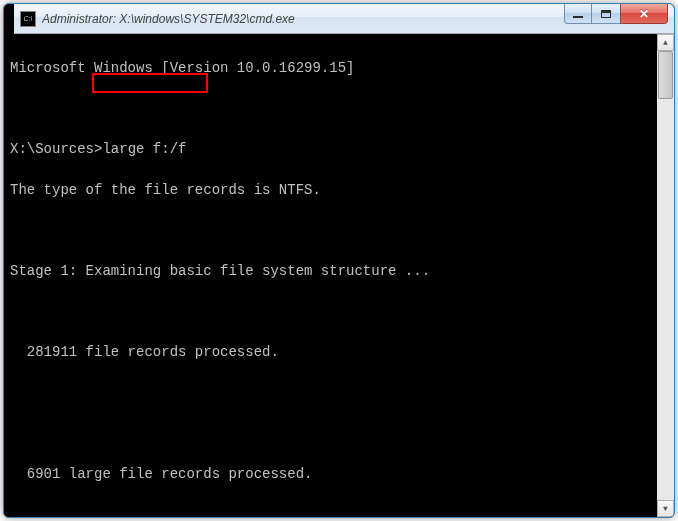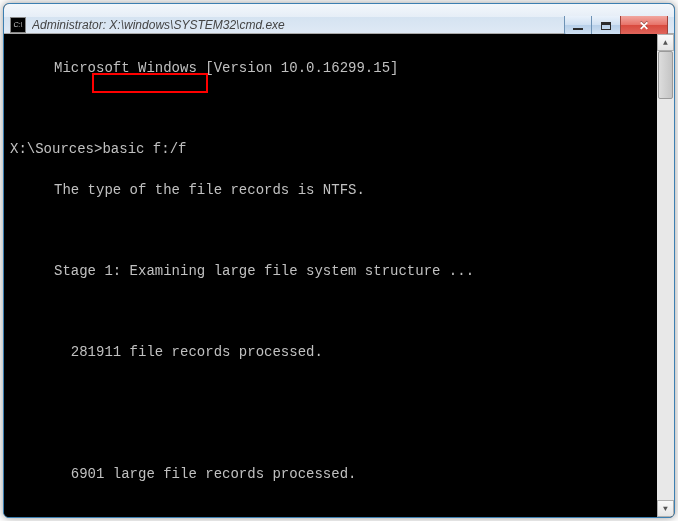--- a/index.html
+++ b/index.html
@@ -20,23 +20,24 @@
       box-shadow: 0 0 8px rgba(0,0,0,0.4);
       display: flex;
       flex-direction: column;
       overflow: hidden;
     }
     .titlebar {
       height: 30px;
       background: linear-gradient(to bottom, #f3f7fb 0%, #e6eef7 45%, #d5e3f1 46%, #dfe9f5 100%);
       display: flex;
       align-items: center;
-      padding: 12px 0 0 6px;
+      padding: 0 0 0 6px;
       border-bottom: 1px solid #aaa;
       position: relative;
+      margin-left: 10px;
     }
     .title-icon {
       width: 16px;
       height: 16px;
       background: #000;
       border: 1px solid #888;
       margin-right: 6px;
       display: flex;
       align-items: center;
       justify-content: center;
@@ -141,21 +142,21 @@
       background: linear-gradient(to right, #ddd, #c4c4c4);
       border: 1px solid #9a9a9a;
       border-radius: 2px;
       cursor: pointer;
     }
     .highlight-box {
       position: absolute;
       border: 2px solid #ff0000;
       pointer-events: none;
     }
-    .line { display: block; margin-left: 44px; }
+    .line { display: block; }
     .prompt-line { display: flex; }
   </style>
 </head>
 <body>
 
 <div class="window">
   <div class="titlebar">
     <div class="title-icon">C:\</div>
     <div class="title-text">Administrator: X:\windows\SYSTEM32\cmd.exe</div>
     <div class="window-controls">
@@ -166,24 +167,24 @@
           <div class="max-glyph"></div>
         </div>
       <div class="ctrl-btn ctrl-close">
           <span class="ctrl-glyph">✕</span>
         </div>
     </div>
   </div>
   <div class="terminal">
 <span class="line">Microsoft Windows [Version 10.0.16299.15]</span>
 <span class="line"> </span>
-<span class="prompt-line"><span>X:\Sources&gt;</span><span>basic f:/f</span></span>
+<span class="prompt-line"><span>X:\Sources&gt;</span><span>large f:/f</span></span>
 <span class="line">The type of the file records is NTFS.</span>
 <span class="line"> </span>
-<span class="line">Stage 1: Examining large file system structure ...</span>
+<span class="line">Stage 1: Examining basic file system structure ...</span>
 <span class="line"> </span>
 <span class="line">  281911 file records processed.</span>
 <span class="line"> </span>
 <span class="line"> </span>
 <span class="line">  6901 large file records processed.</span>
 
 
 
 
 

